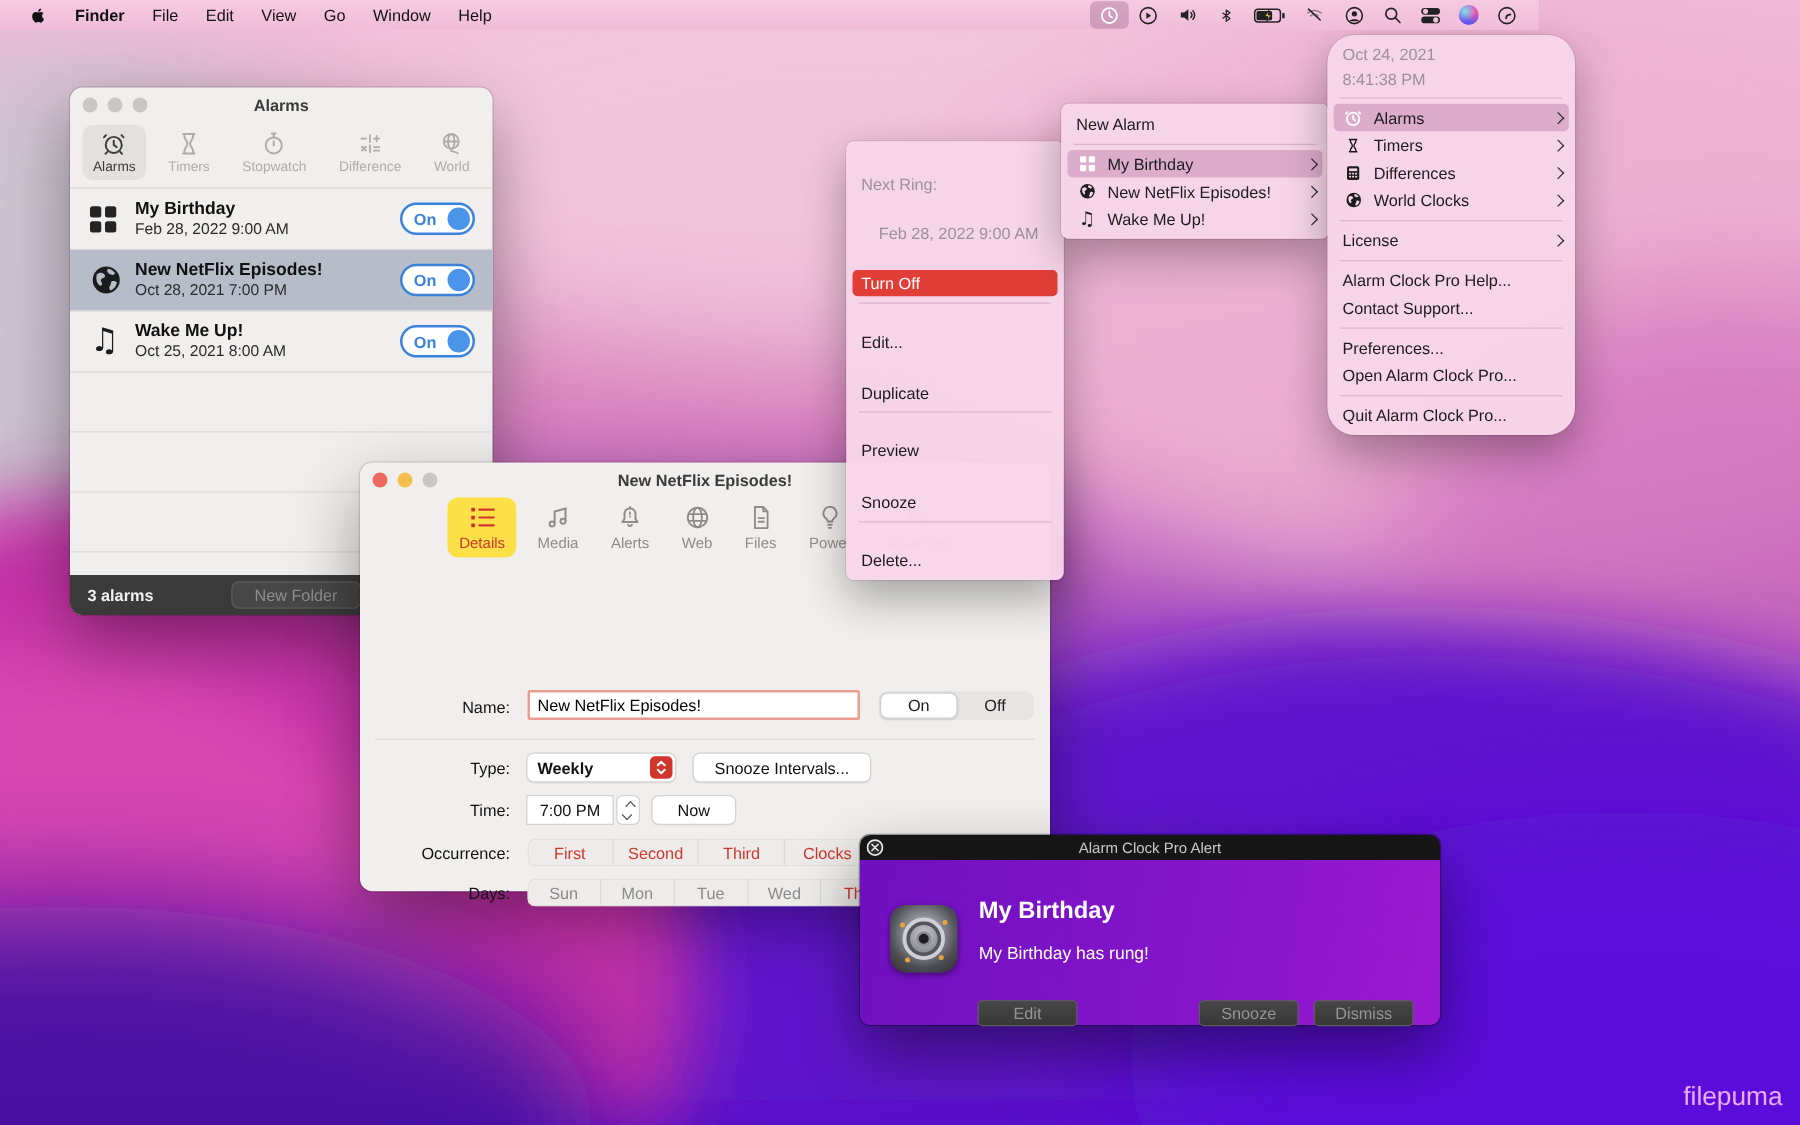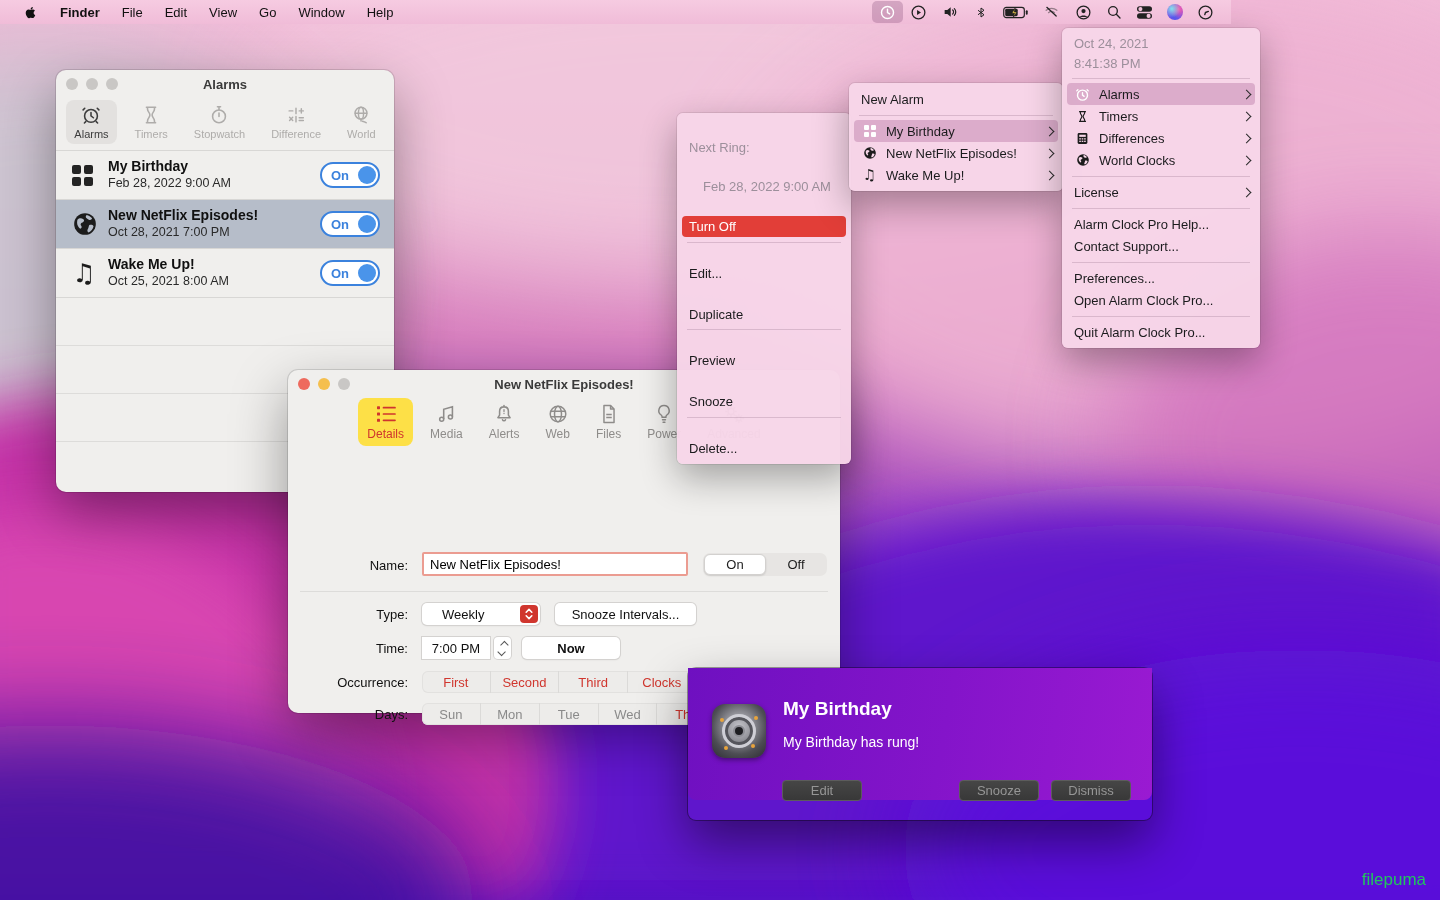--- a/index.html
+++ b/index.html
@@ -83,42 +83,42 @@
   .chev{width:7px;height:7px;border-right:1.8px solid #2a2a2a;border-top:1.8px solid #2a2a2a;
     transform:rotate(45deg);margin-left:8px;}
   .mini-grid{display:grid;grid-template-columns:5px 5px;grid-template-rows:5px 5px;gap:2px;}
   .mini-grid span{background:currentColor;border-radius:1px;}
   .mini-grid.white span{background:#fff;}
   .mini-note{font-family:"DejaVu Sans",sans-serif;font-size:15px;line-height:1;}
 
   .context-menu{left:677px;top:113px;width:174px;}
   .context-menu .pm-row{height:21px;margin-top:20px;}
   .newalarm-menu{left:849px;top:83px;width:214px;}
-  .clock-menu{left:1062px;top:28px;width:198px;}
+  .clock-menu{left:1062px;top:28px;width:198px;border-radius:22px;}
 
   
   .edit-win{left:288px;top:370px;width:552px;height:343px;z-index:20;}
   .edit-toolbar{display:flex;justify-content:center;gap:8px;padding:0 8px 6px;}
   .etab{display:flex;flex-direction:column;align-items:center;justify-content:center;gap:2px;
     padding:5px 9px;border-radius:8px;color:#8e8c8a;font-size:12px;}
   .etab.selected{background:#fde047;color:#cf352e;}
   .etab svg{display:block;}
   .form{position:relative;font-size:13px;color:#111;}
   .flabel{position:absolute;text-align:right;width:115px;font-size:13px;color:#111;}
   .name-input{position:absolute;left:134px;width:266px;height:24px;background:#fff;
     border:2px solid #eb9c91;border-radius:2px;font-size:13px;padding:0 6px;color:#000;
     font-family:"Liberation Sans",sans-serif;outline:none;}
   .onoff{position:absolute;left:415px;width:124px;height:23px;background:#e7e5e3;border-radius:7px;
     display:flex;padding:1px;}
   .onoff .seg{flex:1;display:flex;align-items:center;justify-content:center;font-size:13px;color:#1c1c1c;}
   .onoff .seg.on{background:#fff;border:1px solid #d3d1cf;border-radius:6px;box-shadow:0 1px 2px rgba(0,0,0,.12);}
   .hdiv{position:absolute;left:12px;right:12px;height:1px;background:#dddcda;}
   .popup{position:absolute;left:134px;width:118px;height:22px;background:#fff;border-radius:5px;
     box-shadow:0 0 0 1px #d4d2d0,0 1px 2px rgba(0,0,0,.1);display:flex;align-items:center;}
-  .popup-text{flex:1;padding-left:20px;}
+  .popup-text{flex:1;padding-left:8px;font-weight:bold;}
   .popup-arrows{width:18px;height:18px;margin-right:2px;border-radius:4px;background:#d0362e;
     display:flex;align-items:center;justify-content:center;}
   .btn-white{background:#fff;border-radius:5px;box-shadow:0 0 0 1px #d4d2d0,0 1px 2px rgba(0,0,0,.1);
     display:flex;align-items:center;justify-content:center;font-size:13px;color:#111;}
   .time-field{position:absolute;left:134px;width:68px;height:22px;background:#fff;
     box-shadow:0 0 0 1px #d4d2d0;display:flex;align-items:center;justify-content:center;font-size:13px;}
   .stepper{position:absolute;left:206px;width:17px;height:22px;background:#fff;border-radius:4px;
     box-shadow:0 0 0 1px #d4d2d0;display:flex;flex-direction:column;align-items:center;justify-content:center;gap:1px;}
   .stepper .chev-s{width:6px;height:6px;border-right:1.6px solid #555;border-top:1.6px solid #555;}
   .chev-up{transform:rotate(-45deg) translate(1px,1px);}
@@ -145,21 +145,21 @@
     border:3px solid #cfcfd6;box-shadow:inset 0 0 0 3px #55555c;}
   .alert-appicon .hub{position:absolute;left:21px;top:21px;width:12px;height:12px;border-radius:50%;
     background:#1e1e22;border:2px solid #8d8d94;}
   .alert-appicon .tick{position:absolute;width:4px;height:4px;border-radius:50%;background:#e8a33c;}
   .alert-heading{position:absolute;left:95px;top:30px;font-size:19px;font-weight:bold;color:#fff;}
   .alert-msg{position:absolute;left:95px;top:66px;font-size:14px;color:#fff;}
   .alert-btn{position:absolute;top:112px;width:80px;height:21px;border-radius:4px;
     background:linear-gradient(180deg,#464646,#383838);border:1px solid #5c5c5c;
     display:flex;align-items:center;justify-content:center;font-size:13px;color:#969696;}
 
-  .watermark{position:absolute;right:14px;bottom:10px;z-index:5;font-size:17px;color:#22c55e;}
+  .watermark{position:absolute;right:14px;bottom:10px;z-index:5;font-size:21px;color:#f0abfc;}
 </style>
 </head>
 <body>
 
 <div class="screen">
 
   <svg class="wallpaper" width="1440" height="900" viewBox="0 0 1440 900" preserveAspectRatio="none">
     <defs>
       <linearGradient id="bgGrad" x1="0" y1="0" x2="0" y2="1">
         <stop offset="0" stop-color="#f2bcd8"></stop>
@@ -370,20 +370,24 @@
         </div>
         <div class="toggle">
           <span class="toggle-label">On</span>
           <span class="toggle-knob"></span>
         </div>
       </div>
       <div class="empty-row"></div>
       <div class="empty-row"></div>
       <div class="empty-row"></div>
     </div>
+    <div class="alarms-footer">
+      <span class="alarm-count">3 alarms</span>
+      <div class="newfolder-btn">New Folder</div>
+    </div>
   </div>
 
   <div class="window edit-win">
     <div class="titlebar">
       <div class="lights">
         <span class="light red"></span>
         <span class="light yellow"></span>
         <span class="light gray"></span>
       </div>
       <div class="wintitle">New NetFlix Episodes!</div>
@@ -462,21 +466,21 @@
             </svg>
         </span>
       </div>
       <div class="btn-white" style="position:absolute;left:267px;top:151px;width:141px;height:22px;">Snooze Intervals...</div>
       <span class="flabel" style="left:5px;top:189px;">Time:</span>
       <div class="time-field" style="top:185px;">7:00 PM</div>
       <div class="stepper" style="top:185px;">
         <span class="chev-s chev-up"></span>
         <span class="chev-s chev-dn"></span>
       </div>
-      <div class="btn-white" style="position:absolute;left:234px;top:185px;width:98px;height:22px;font-weight:bold;">Now</div>
+      <div class="btn-white" style="position:absolute;left:234px;top:185px;width:66px;height:22px;">Now</div>
       <span class="flabel" style="left:5px;top:223px;">Occurrence:</span>
       <div class="segctl" style="top:219px;">
         <div class="seg active">First</div>
         <div class="seg active">Second</div>
         <div class="seg active">Third</div>
         <div class="seg active">Clocks</div>
         <div class="seg active">Fifth</div>
         <div class="seg">Last</div>
       </div>
       <span class="flabel" style="left:5px;top:255px;">Days:</span>
@@ -600,20 +604,27 @@
     <div class="pm-row">Alarm Clock Pro Help...</div>
     <div class="pm-row">Contact Support...</div>
     <div class="pm-sep"></div>
     <div class="pm-row">Preferences...</div>
     <div class="pm-row">Open Alarm Clock Pro...</div>
     <div class="pm-sep"></div>
     <div class="pm-row">Quit Alarm Clock Pro...</div>
   </div>
 
   <div class="alert">
+    <div class="alert-titlebar">
+      <svg class="alert-close" viewBox="0 0 14 14">
+          <circle cx="7" cy="7" r="6" fill="#2a2a2a" stroke="#e6e6e6" stroke-width="1.4"></circle>
+          <path d="M4.6 4.6l4.8 4.8M9.4 4.6l-4.8 4.8" stroke="#e6e6e6" stroke-width="1.4" stroke-linecap="round"></path>
+        </svg>
+      <div class="alert-title">Alarm Clock Pro Alert</div>
+    </div>
     <div class="alert-body">
       <div class="alert-appicon">
         <span class="ring"></span>
           <span class="hub"></span>
         <span class="tick" style="left:8px;top:14px;"></span>
         <span class="tick" style="right:8px;top:12px;"></span>
         <span class="tick" style="left:12px;bottom:8px;"></span>
         <span class="tick" style="right:11px;bottom:10px;"></span>
       </div>
       <div class="alert-heading">My Birthday</div>

